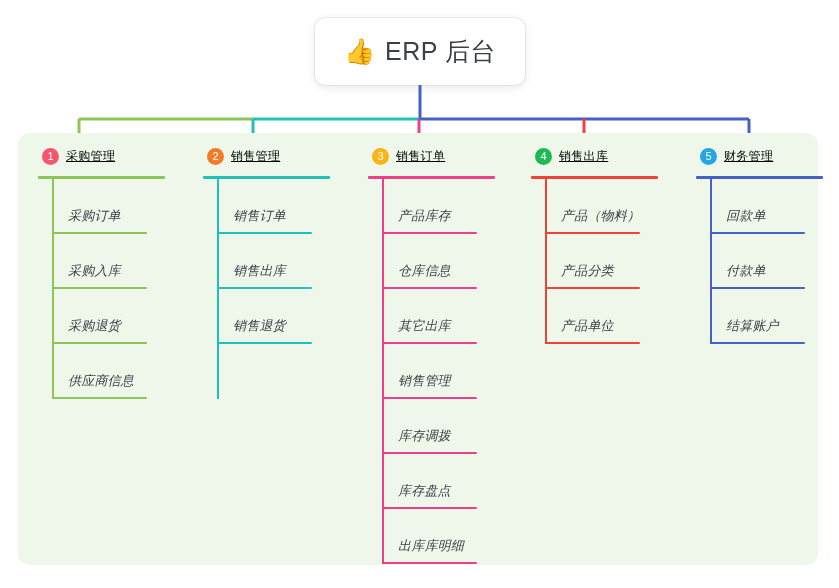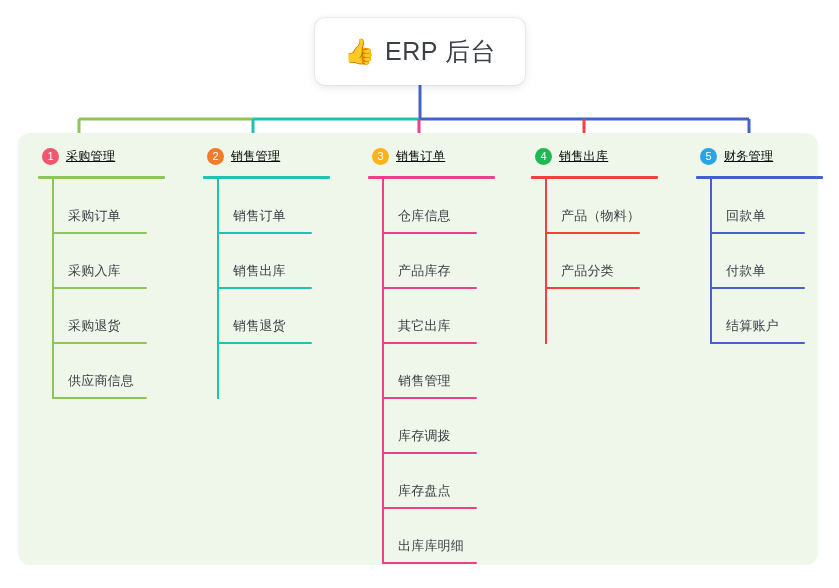--- a/index.html
+++ b/index.html
@@ -142,20 +142,21 @@
     padding-left: 16px;
   }
   .leaf-label {
     position: absolute;
     left: 16px;
     bottom: 9px;
     font-size: 13px;
     color: #3a3e45;
     white-space: nowrap;
     letter-spacing: 0.2px;
+    font-style: italic;
   }
   .leaf-rule {
     position: absolute;
     left: 0;
     bottom: 0;
     height: 2px;
     width: 95px;
     border-radius: 1px;
   }
 </style>
@@ -234,25 +235,25 @@
       </div>
       <div class="column col-2">
         <div class="col-header">
           <span class="col-badge" style="background: rgb(249, 180, 24);">3</span>
           <span class="col-title">销售订单</span>
         </div>
         <div class="col-rule" style="background: rgb(236, 63, 140);"></div>
         <div class="col-body">
           <div class="spine" style="background: rgb(236, 63, 140); height: 385px;"></div>
           <div class="leaf">
+            <span class="leaf-label">产品库存</span>
+            <div class="leaf-rule" style="background: rgb(236, 63, 140);"></div>
+          </div>
+          <div class="leaf">
             <span class="leaf-label">仓库信息</span>
-            <div class="leaf-rule" style="background: rgb(236, 63, 140);"></div>
-          </div>
-          <div class="leaf">
-            <span class="leaf-label">产品库存</span>
             <div class="leaf-rule" style="background: rgb(236, 63, 140);"></div>
           </div>
           <div class="leaf">
             <span class="leaf-label">其它出库</span>
             <div class="leaf-rule" style="background: rgb(236, 63, 140);"></div>
           </div>
           <div class="leaf">
             <span class="leaf-label">销售管理</span>
             <div class="leaf-rule" style="background: rgb(236, 63, 140);"></div>
           </div>
@@ -279,20 +280,24 @@
         <div class="col-body">
           <div class="spine" style="background: rgb(240, 65, 59); height: 165px;"></div>
           <div class="leaf">
             <span class="leaf-label">产品（物料）</span>
             <div class="leaf-rule" style="background: rgb(240, 65, 59);"></div>
           </div>
           <div class="leaf">
             <span class="leaf-label">产品分类</span>
             <div class="leaf-rule" style="background: rgb(240, 65, 59);"></div>
           </div>
+          <div class="leaf">
+            <span class="leaf-label">产品单位</span>
+            <div class="leaf-rule" style="background: rgb(240, 65, 59);"></div>
+          </div>
         </div>
       </div>
       <div class="column col-4">
         <div class="col-header">
           <span class="col-badge" style="background: rgb(38, 166, 228);">5</span>
           <span class="col-title">财务管理</span>
         </div>
         <div class="col-rule" style="background: rgb(68, 97, 200);"></div>
         <div class="col-body">
           <div class="spine" style="background: rgb(68, 97, 200); height: 165px;"></div>

